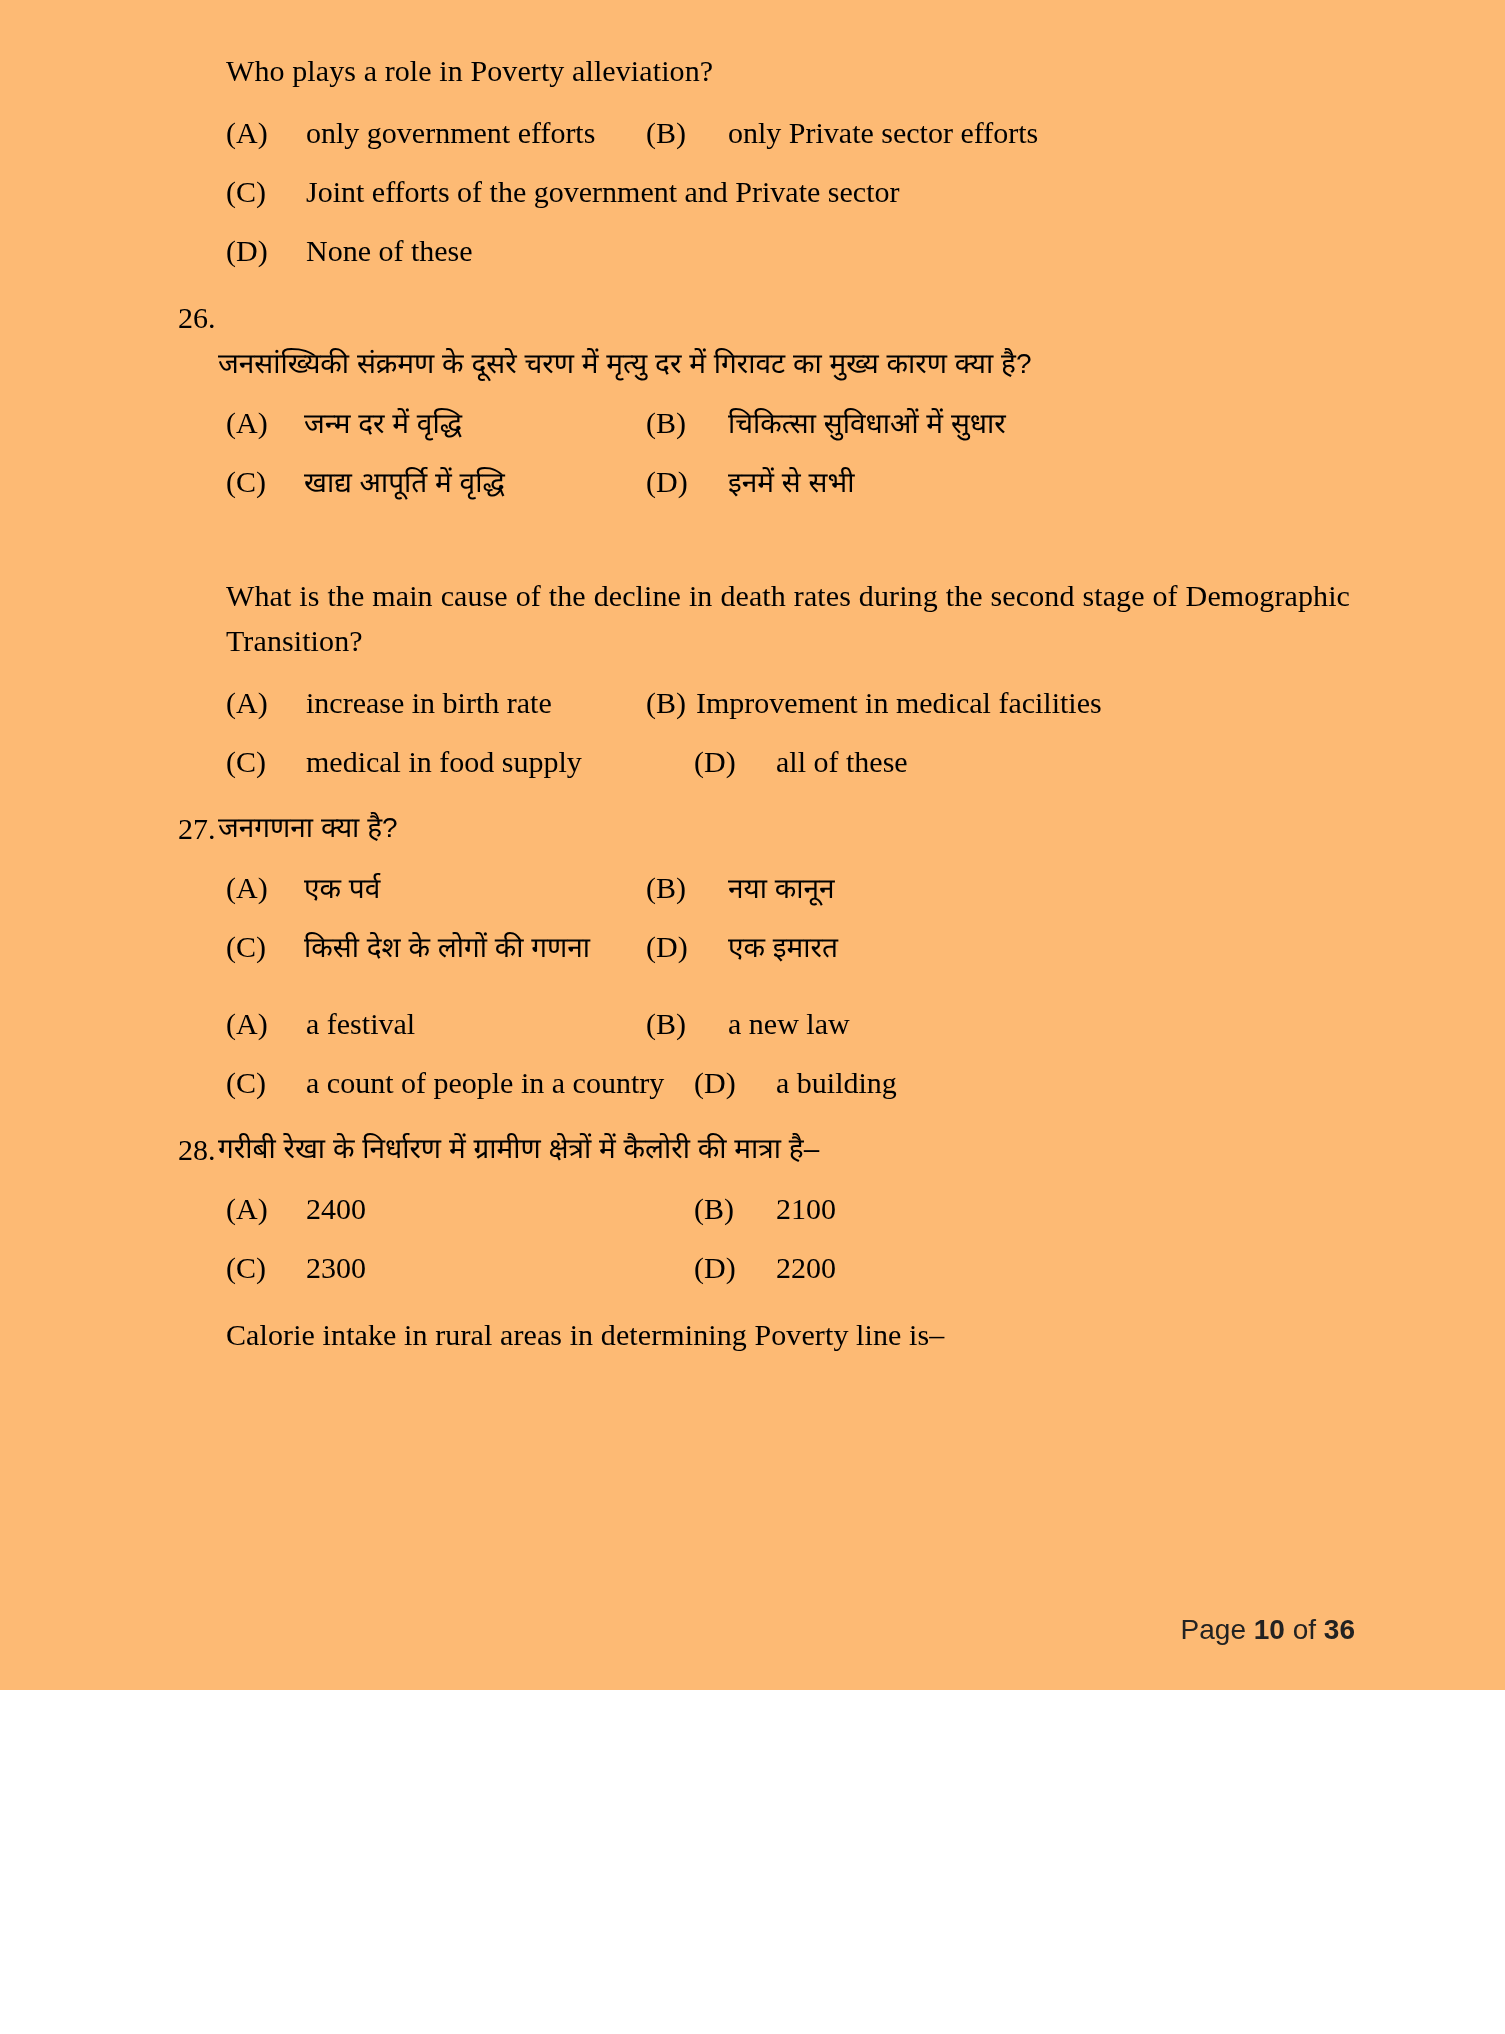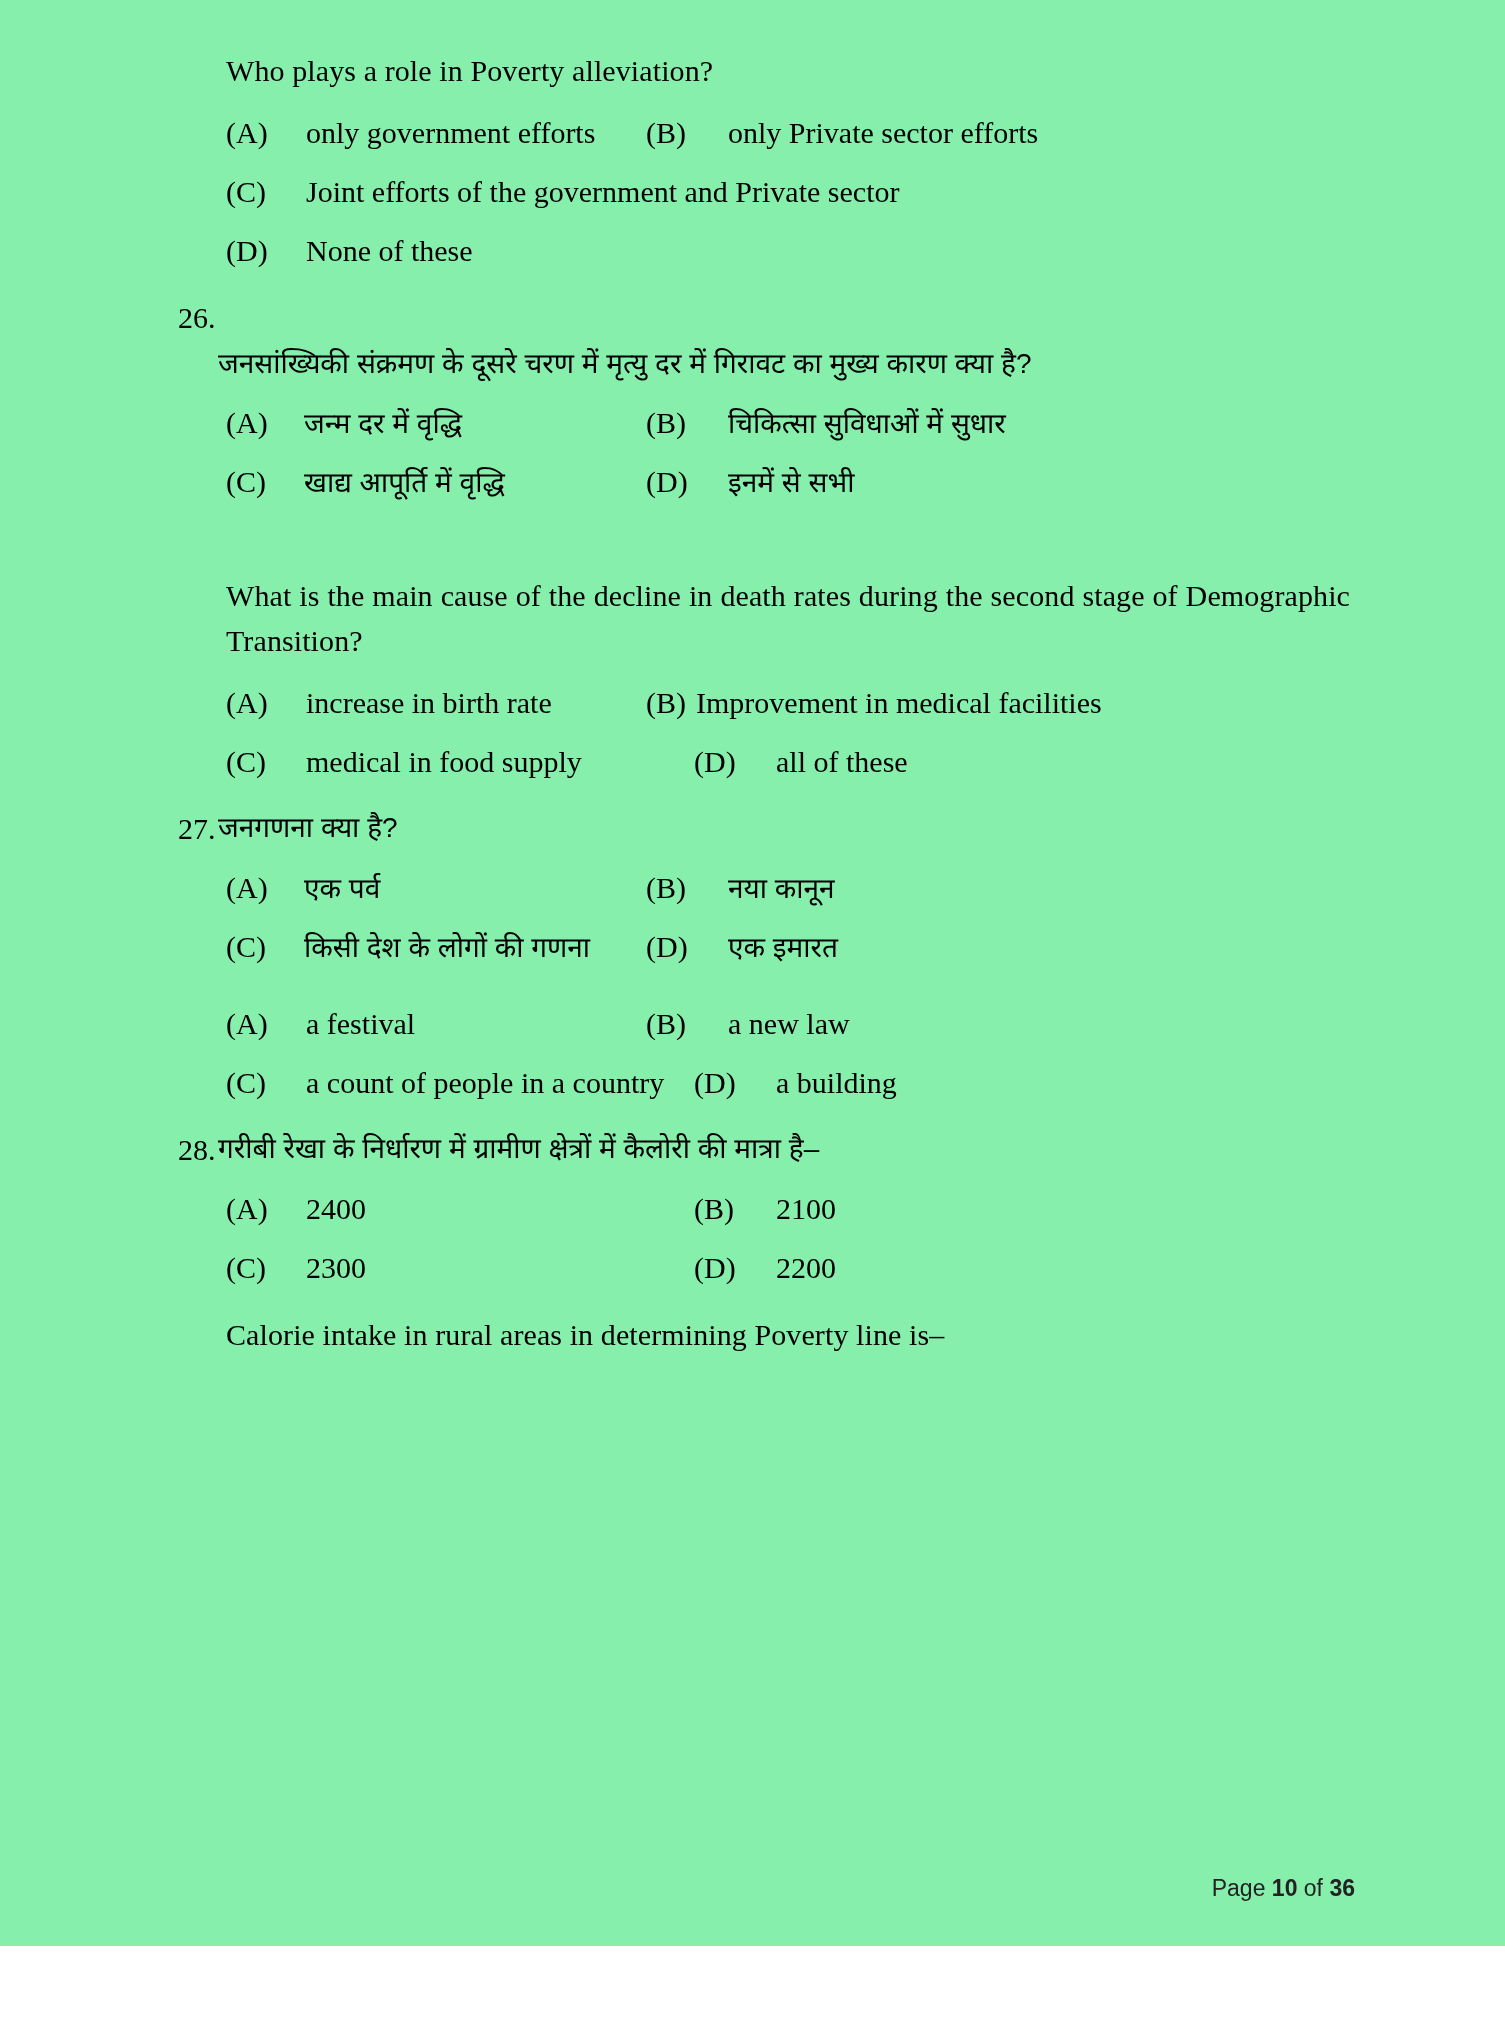--- a/index.html
+++ b/index.html
@@ -3,22 +3,22 @@
 <meta charset="utf-8">
 <style>
   html, body {
     margin: 0;
     padding: 0;
     background: #ffffff;
   }
   .page {
     position: relative;
     width: 1505px;
-    height: 1946px;
-    background: #86efac;
+    height: 1690px;
+    background: #fdba74;
     font-family: "Liberation Serif", serif;
     color: #000000;
     box-sizing: border-box;
     overflow: hidden;
   }
   .content {
     position: absolute;
     left: 178px;
     top: 48px;
     width: 1180px;
@@ -82,21 +82,21 @@
     line-height: 1.58;
   }
   .spacer-sm { height: 10px; }
   .spacer-md { height: 18px; }
 
   .footer {
     position: absolute;
     right: 150px;
     bottom: 44px;
     font-family: "Liberation Sans", sans-serif;
-    font-size: 23px;
+    font-size: 28px;
     color: #222;
   }
   .footer b { font-weight: bold; }
 </style>
 </head>
 <body>
 
 <div class="page">
   <div class="content">
 

